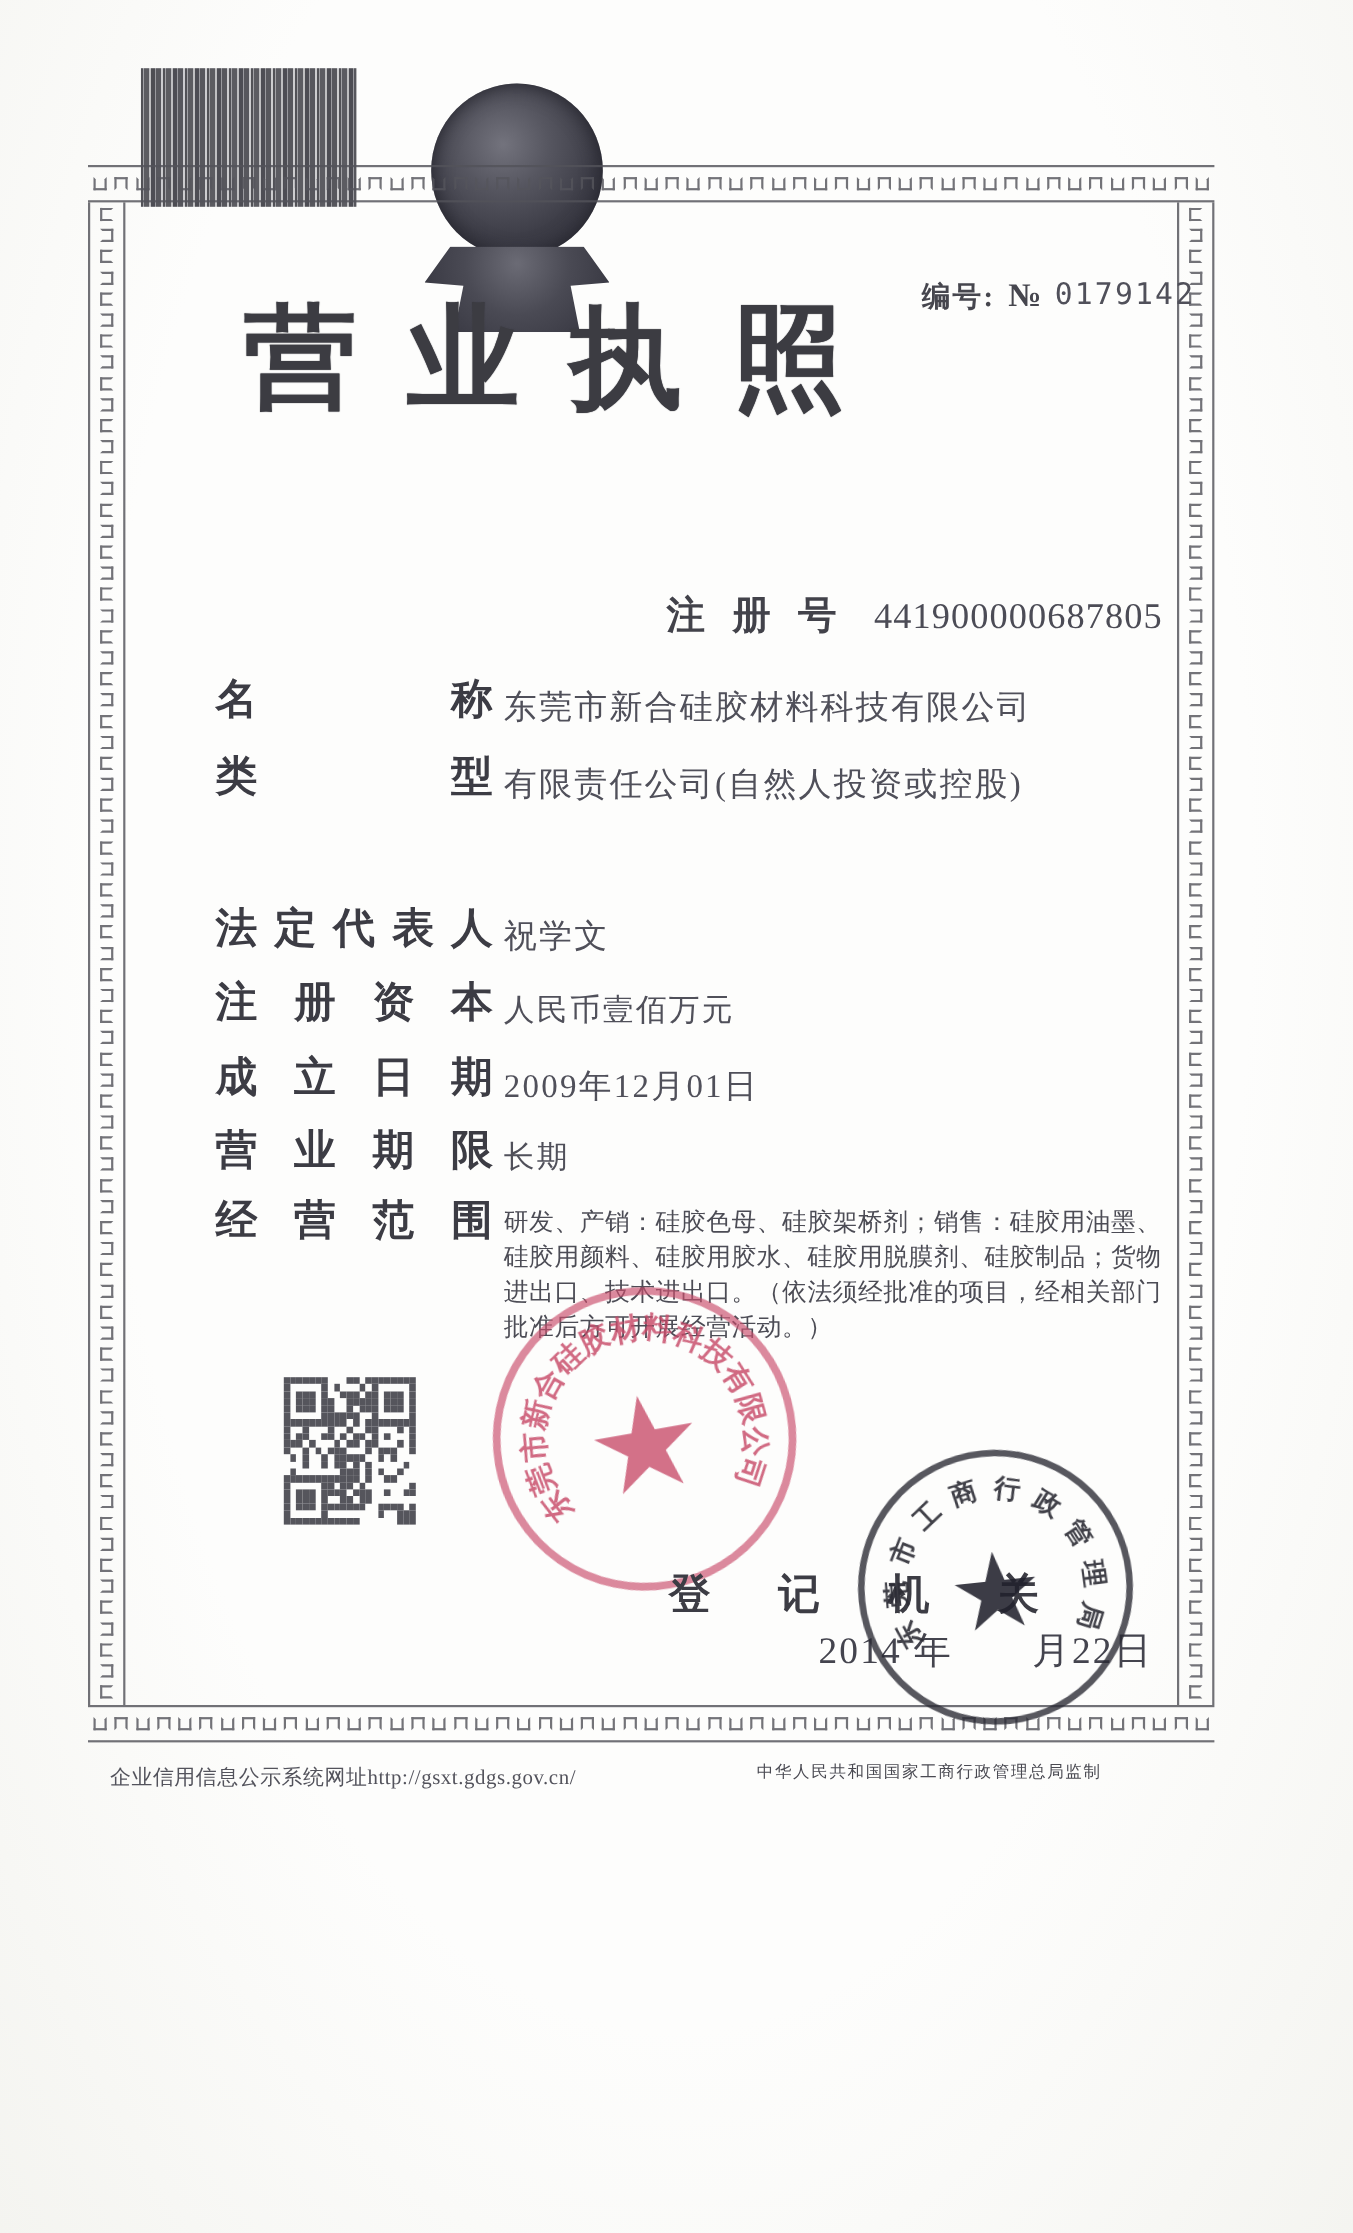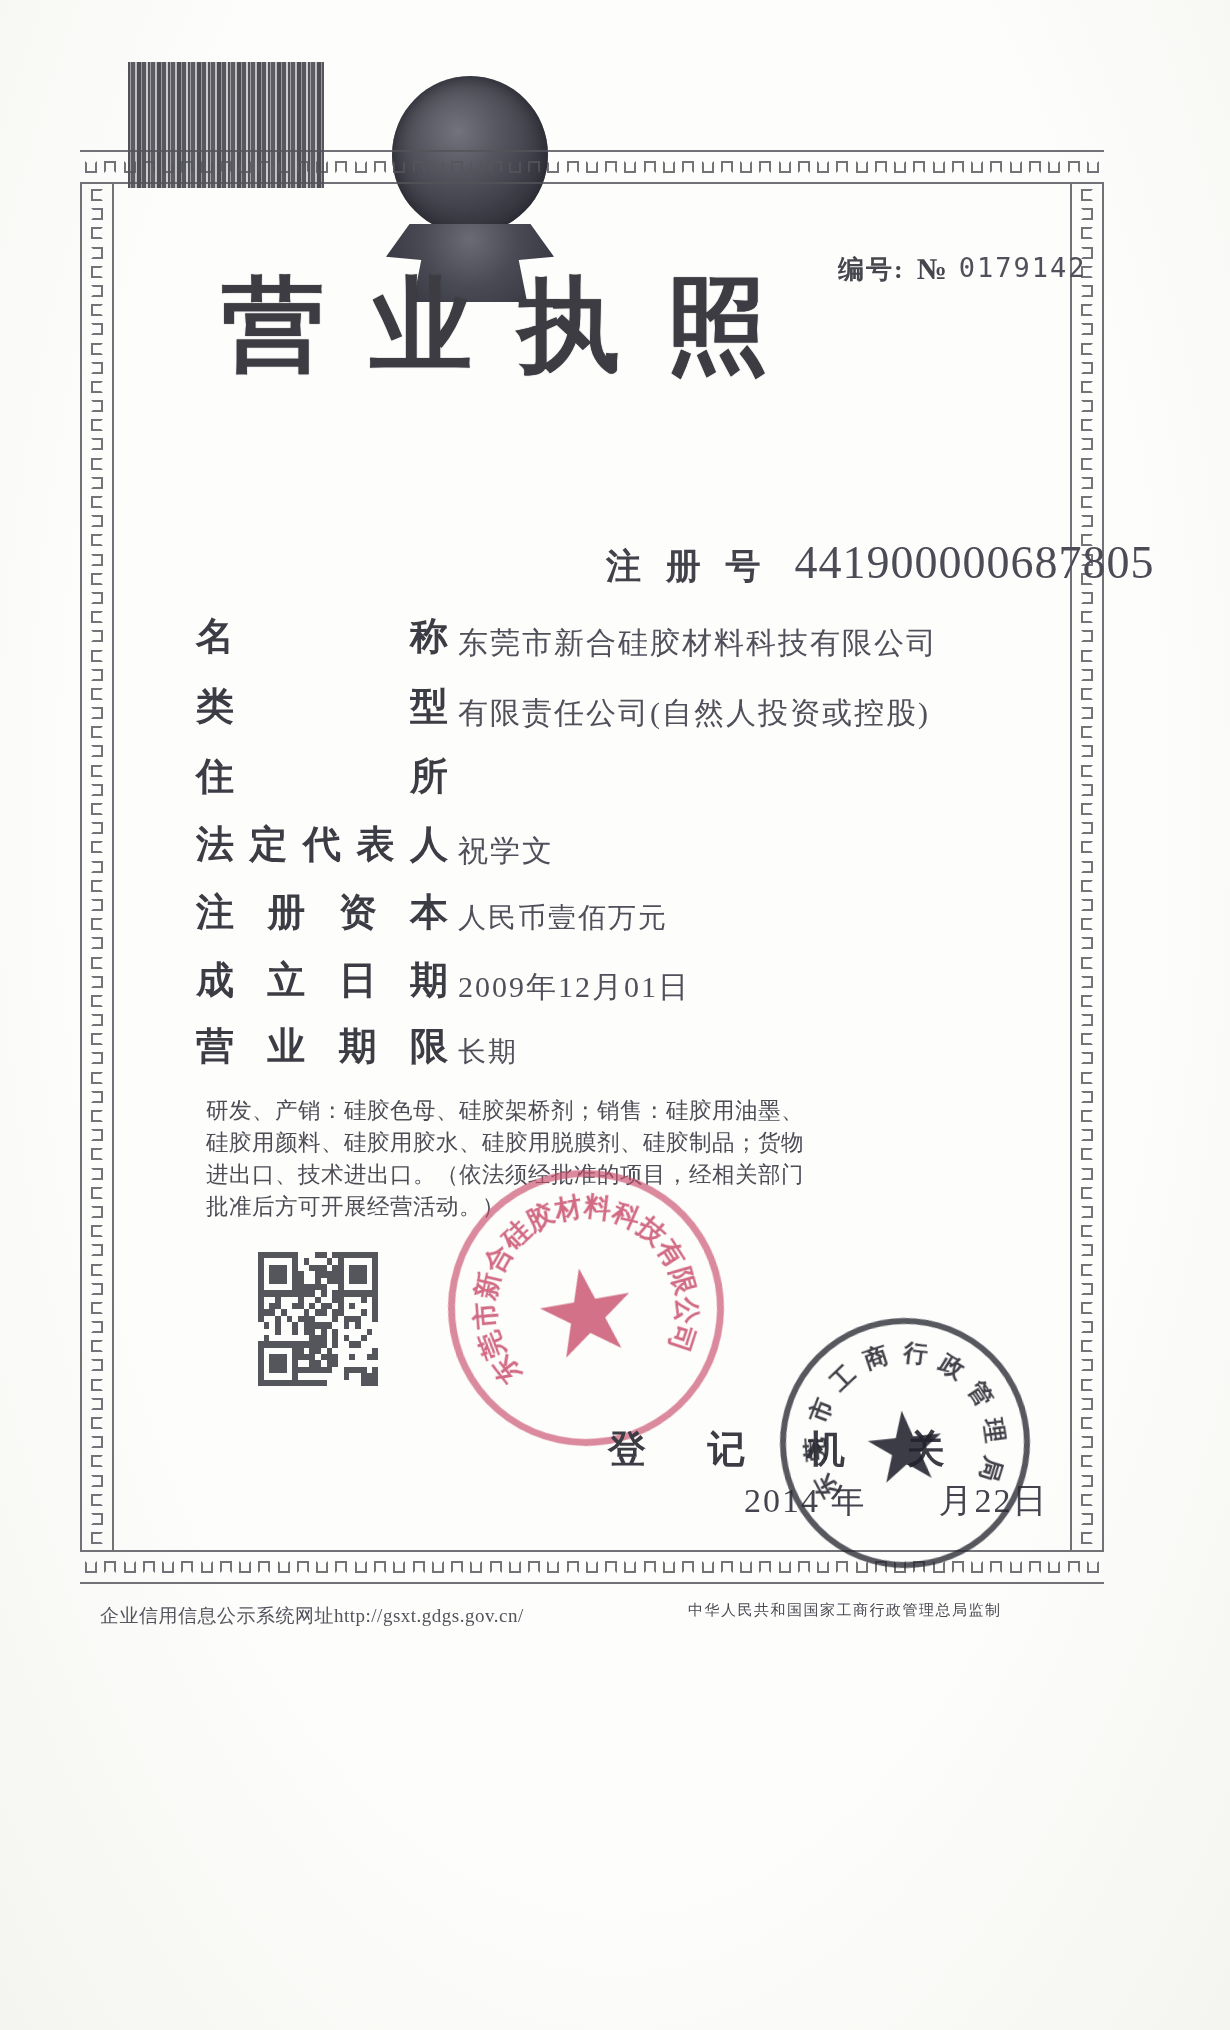--- a/index.html
+++ b/index.html
@@ -35,21 +35,21 @@
   .serial .pre{font-size:26px;font-weight:700;letter-spacing:2px;}
   .serial .no{font-size:30px;font-weight:800;}
   .serial .num{font-family:"DejaVu Sans Mono",monospace;font-size:27px;letter-spacing:2px;color:#50505a;}
 
   
   .title{position:absolute;left:222px;top:258px;font-size:102px;font-weight:800;letter-spacing:46px;color:#3c3c42;white-space:nowrap;text-shadow:0 0 1px #3c3c42;filter:blur(.3px);}
 
   
   .regno{position:absolute;left:606px;top:536px;display:flex;align-items:baseline;gap:26px;}
   .regno .lab{font-size:35px;font-weight:600;letter-spacing:8px;color:#42424a;}
-  .regno .val{font-size:46px;color:#4c4c56;letter-spacing:1px;}
+  .regno .val{font-size:33px;color:#4c4c56;letter-spacing:1px;}
 
   
   .frow{position:absolute;left:196px;width:880px;display:flex;align-items:flex-start;}
   .flab{flex:none;width:252px;font-size:38px;font-weight:700;color:#3c3c44;text-align:justify;text-align-last:justify;text-justify:inter-character;line-height:1.1;}
   .fval{margin-left:10px;padding-top:7px;font-size:30px;color:#50505a;letter-spacing:2px;white-space:nowrap;}
   .fval.small{font-size:28px;} .fval.addr{font-size:29px;letter-spacing:1px;}
   .fval.scope{white-space:normal;width:604px;font-size:22.5px;line-height:1.42;padding-top:5px;letter-spacing:.5px;color:#4c4c55;}
 
   
   .qr{position:absolute;left:258px;top:1252px;width:120px;height:134px;display:grid;grid-template-columns:repeat(21,1fr);grid-auto-rows:1fr;filter:blur(.3px);opacity:.92;}
@@ -358,39 +358,39 @@
 
   <div class="frow" style="top:686px">
     <div class="flab">类型</div>
     <div class="fval">有限责任公司(自然人投资或控股)</div>
   </div>
   <div class="frow" style="top:616px">
     <div class="flab">名称</div>
     <div class="fval">东莞市新合硅胶材料科技有限公司</div>
   </div>
   <div class="frow" style="top:756px">
-    <div class="flab">住所</div>
   </div>
   <div class="frow" style="top:824px">
     <div class="flab">法定代表人</div>
     <div class="fval">祝学文</div>
   </div>
   <div class="frow" style="top:892px">
     <div class="flab">注册资本</div>
     <div class="fval small">人民币壹佰万元</div>
   </div>
   <div class="frow" style="top:960px">
     <div class="flab">成立日期</div>
     <div class="fval">2009年12月01日</div>
   </div>
   <div class="frow" style="top:1026px">
     <div class="flab">营业期限</div>
     <div class="fval small">长期</div>
   </div>
   <div class="frow" style="top:1090px">
+    <div class="flab">经营范围</div>
     <div class="fval scope">研发、产销：硅胶色母、硅胶架桥剂；销售：硅胶用油墨、硅胶用颜料、硅胶用胶水、硅胶用脱膜剂、硅胶制品；货物进出口、技术进出口。（依法须经批准的项目，经相关部门批准后方可开展经营活动。）</div>
   </div>
 
   <div class="qr">
       <div class="on"></div>
       <div class="on"></div>
       <div class="on"></div>
       <div class="on"></div>
       <div class="on"></div>
       <div class="on"></div>

